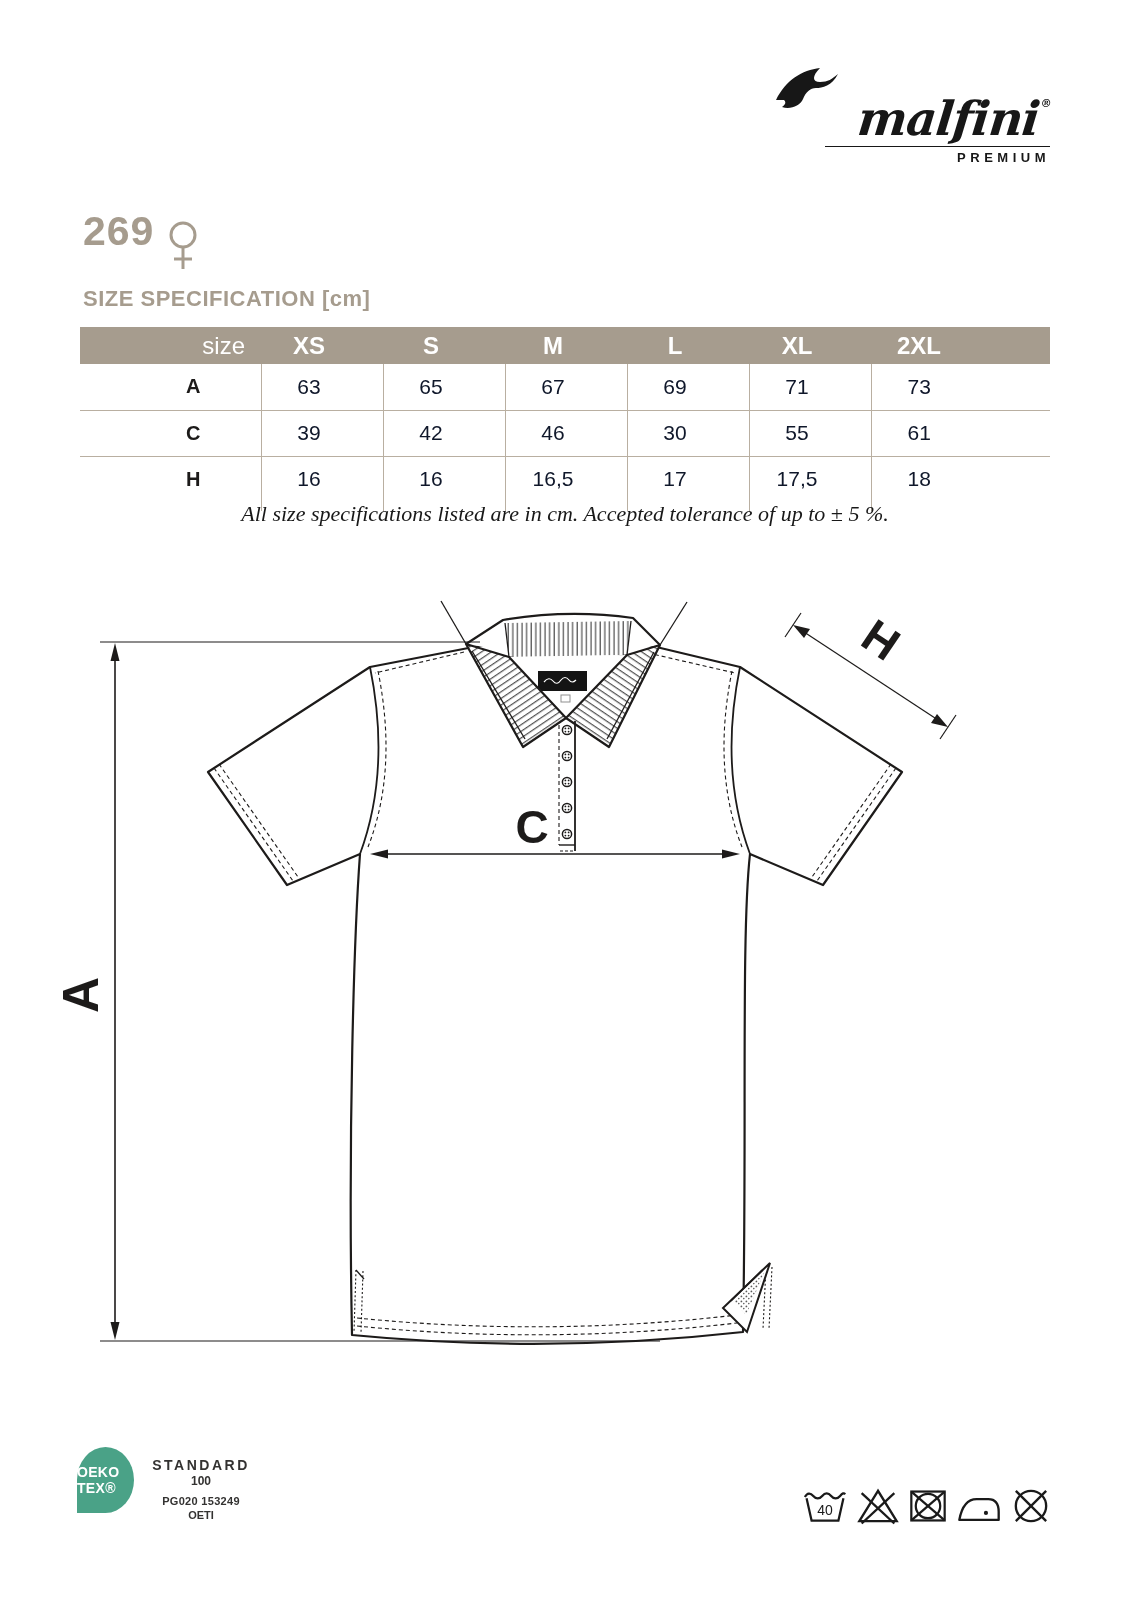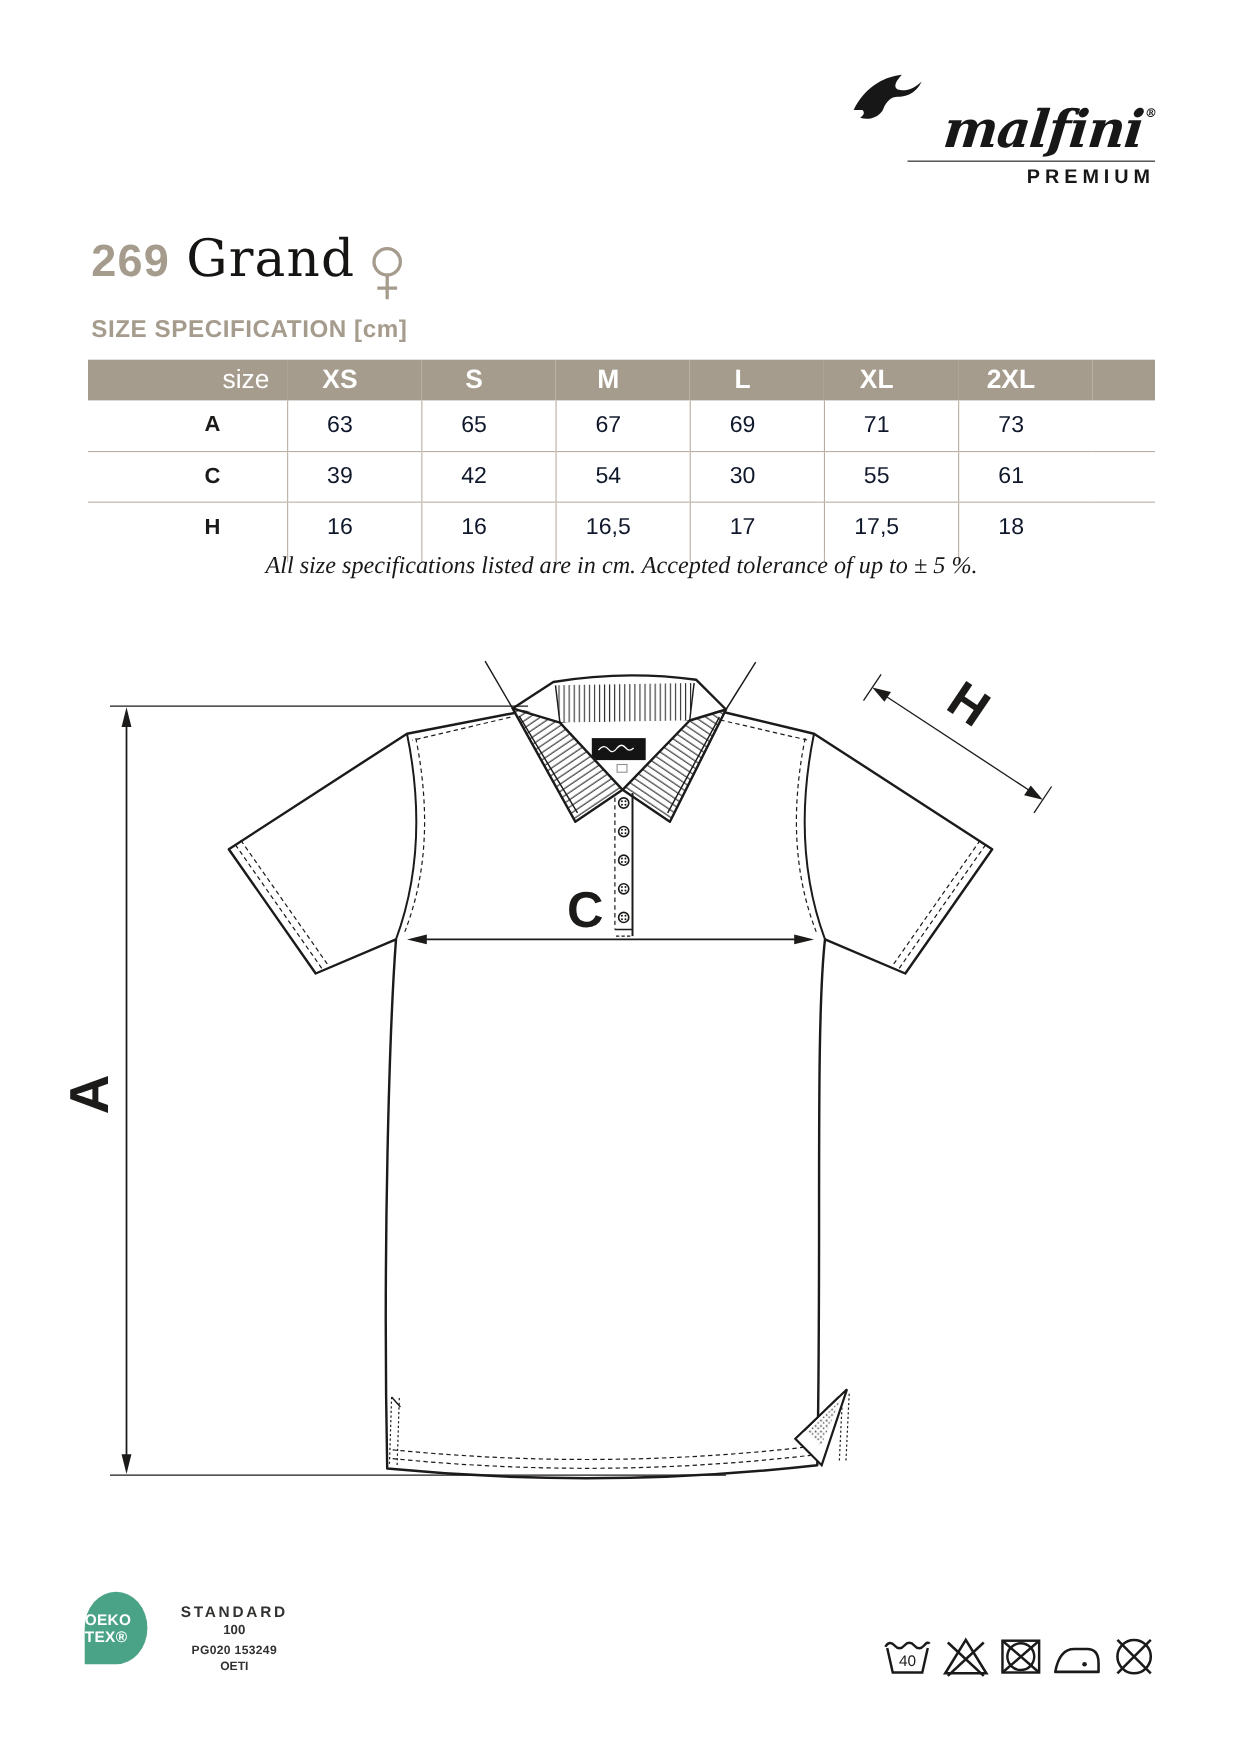--- a/index.html
+++ b/index.html
@@ -20,21 +20,21 @@
   .logo-script-row{position:relative;height:78px}
   .bird{position:absolute;left:-6px;top:2px}
   .logo-script{
     position:absolute;right:0;bottom:0;
     font-family:"DejaVu Serif",serif;font-style:italic;font-weight:bold;
     font-size:47px;letter-spacing:-1px;color:#171717;transform:skewX(-6deg);
     line-height:1;
   }
   .logo-reg{font-size:11px;vertical-align:28px;letter-spacing:0}
   .logo-rule{border:none;border-top:1.6px solid #171717;margin:4px 0 3px 0;width:225px;margin-left:auto}
-  .logo-premium{font-size:18px;font-weight:bold;letter-spacing:4.5px;color:#171717}
+  .logo-premium{font-size:13px;font-weight:bold;letter-spacing:4.5px;color:#171717}
   
   .title{position:absolute;left:83px;top:208px;display:flex;align-items:baseline}
   .title-code{font-size:41px;font-weight:bold;color:var(--taupe);letter-spacing:1px}
   .title-name{font-family:"DejaVu Serif",serif;font-size:47px;font-weight:400;color:#161413;margin-left:15px;letter-spacing:1px}
   .female{margin-left:10px;align-self:flex-end;position:relative;top:12px}
   
   .section-title{position:absolute;left:83px;top:286px;font-size:22px;font-weight:bold;color:var(--taupe);letter-spacing:.5px}
   
   .size-table{position:absolute;left:80px;top:327px;width:970px;border-collapse:collapse;table-layout:fixed}
   .size-table th,.size-table td{font-weight:normal;text-align:center;vertical-align:middle}
@@ -57,21 +57,21 @@
   
   .diagram{position:absolute;left:60px;top:575px}
   
   .oeko{position:absolute;left:77px;top:1447px;display:flex}
   .oeko-badge{
     width:57px;height:66px;background:var(--green);
     border-radius:50% 50% 50% 0;
     display:flex;flex-direction:column;justify-content:center;align-items:flex-start;
     color:#fff;font-weight:bold;font-size:14px;line-height:1.15;letter-spacing:.3px;
   }
-  .oeko-text{margin-left:26px;text-align:center;color:#333231;padding-top:10px;width:106px}
+  .oeko-text{margin-left:14px;text-align:center;color:#333231;padding-top:10px;width:106px}
   .oeko-std{font-size:14px;font-weight:bold;letter-spacing:2.5px}
   .oeko-100{font-size:12px;font-weight:bold;margin-top:1px}
   .oeko-code{font-size:11px;font-weight:bold;margin-top:7px;letter-spacing:.3px}
   .oeko-inst{font-size:11px;font-weight:bold;margin-top:2px}
   .care{position:absolute;top:1487px;right:79px;display:flex;gap:9px;align-items:flex-end}
   .care svg{display:block}
 </style>
 </head>
 <body>
 
@@ -82,21 +82,20 @@
         C60,20 50,22 44,22 C38,22 34,26 31,33 C28,40 18,44 10,41 C14,38 14,36 12,34 Z"></path>
     </svg>
     <span class="logo-script"><span>malfini</span><span class="logo-reg">®</span></span>
   </div>
   <hr class="logo-rule">
   <div class="logo-premium">PREMIUM</div>
 </div>
 
 <div class="title">
   <span class="title-code">269</span>
-  <span class="title-name">Grand</span>
   <svg class="female" width="38" height="52" viewBox="0 0 38 52">
     <g stroke="#a69c8e" stroke-width="3" fill="none">
       <circle cx="19" cy="15" r="12"></circle>
       <line x1="19" y1="27" x2="19" y2="49"></line>
       <line x1="10" y1="39" x2="28" y2="39"></line>
     </g>
   </svg>
 </div>
 
 <div class="section-title">SIZE SPECIFICATION [cm]</div>
@@ -132,21 +131,21 @@
       <td class="vsep">67</td>
       <td class="vsep">69</td>
       <td class="vsep">71</td>
       <td>73</td>
       <td></td>
     </tr>
     <tr class="hline">
       <td class="lbl vsep">C</td>
       <td class="vsep">39</td>
       <td class="vsep">42</td>
-      <td class="vsep">54</td>
+      <td class="vsep">46</td>
       <td class="vsep">30</td>
       <td class="vsep">55</td>
       <td>61</td>
       <td></td>
     </tr>
     <tr class="hline">
       <td class="lbl vsep">H</td>
       <td class="vsep">16</td>
       <td class="vsep">16</td>
       <td class="vsep">16,5</td>

